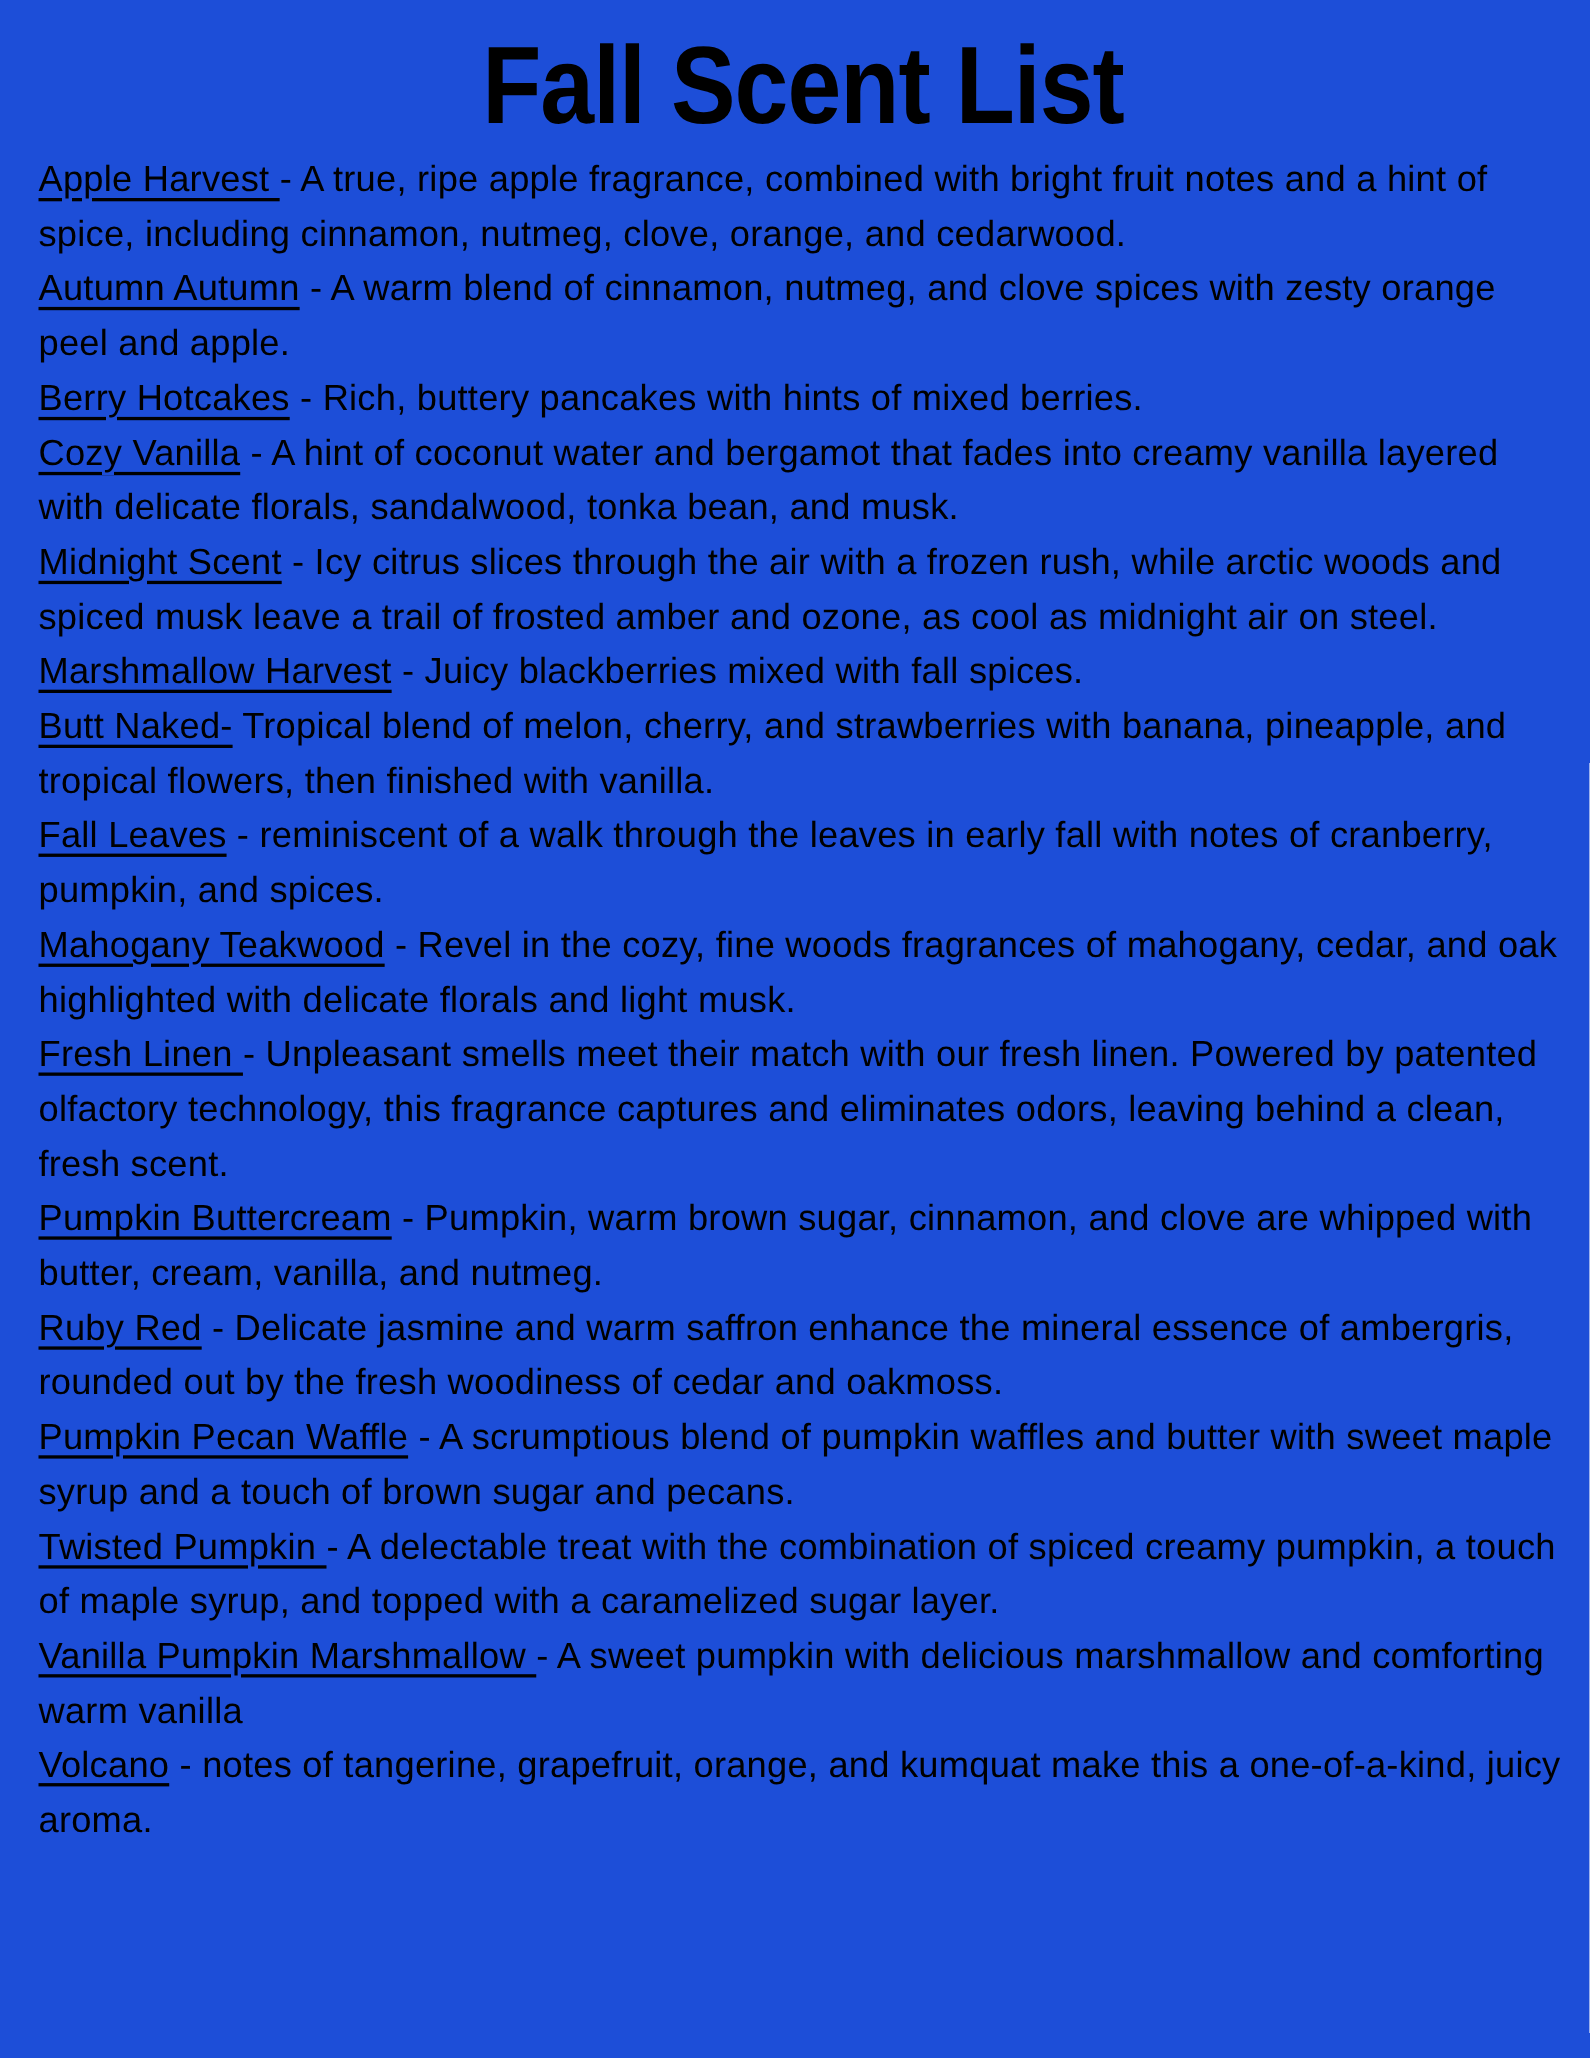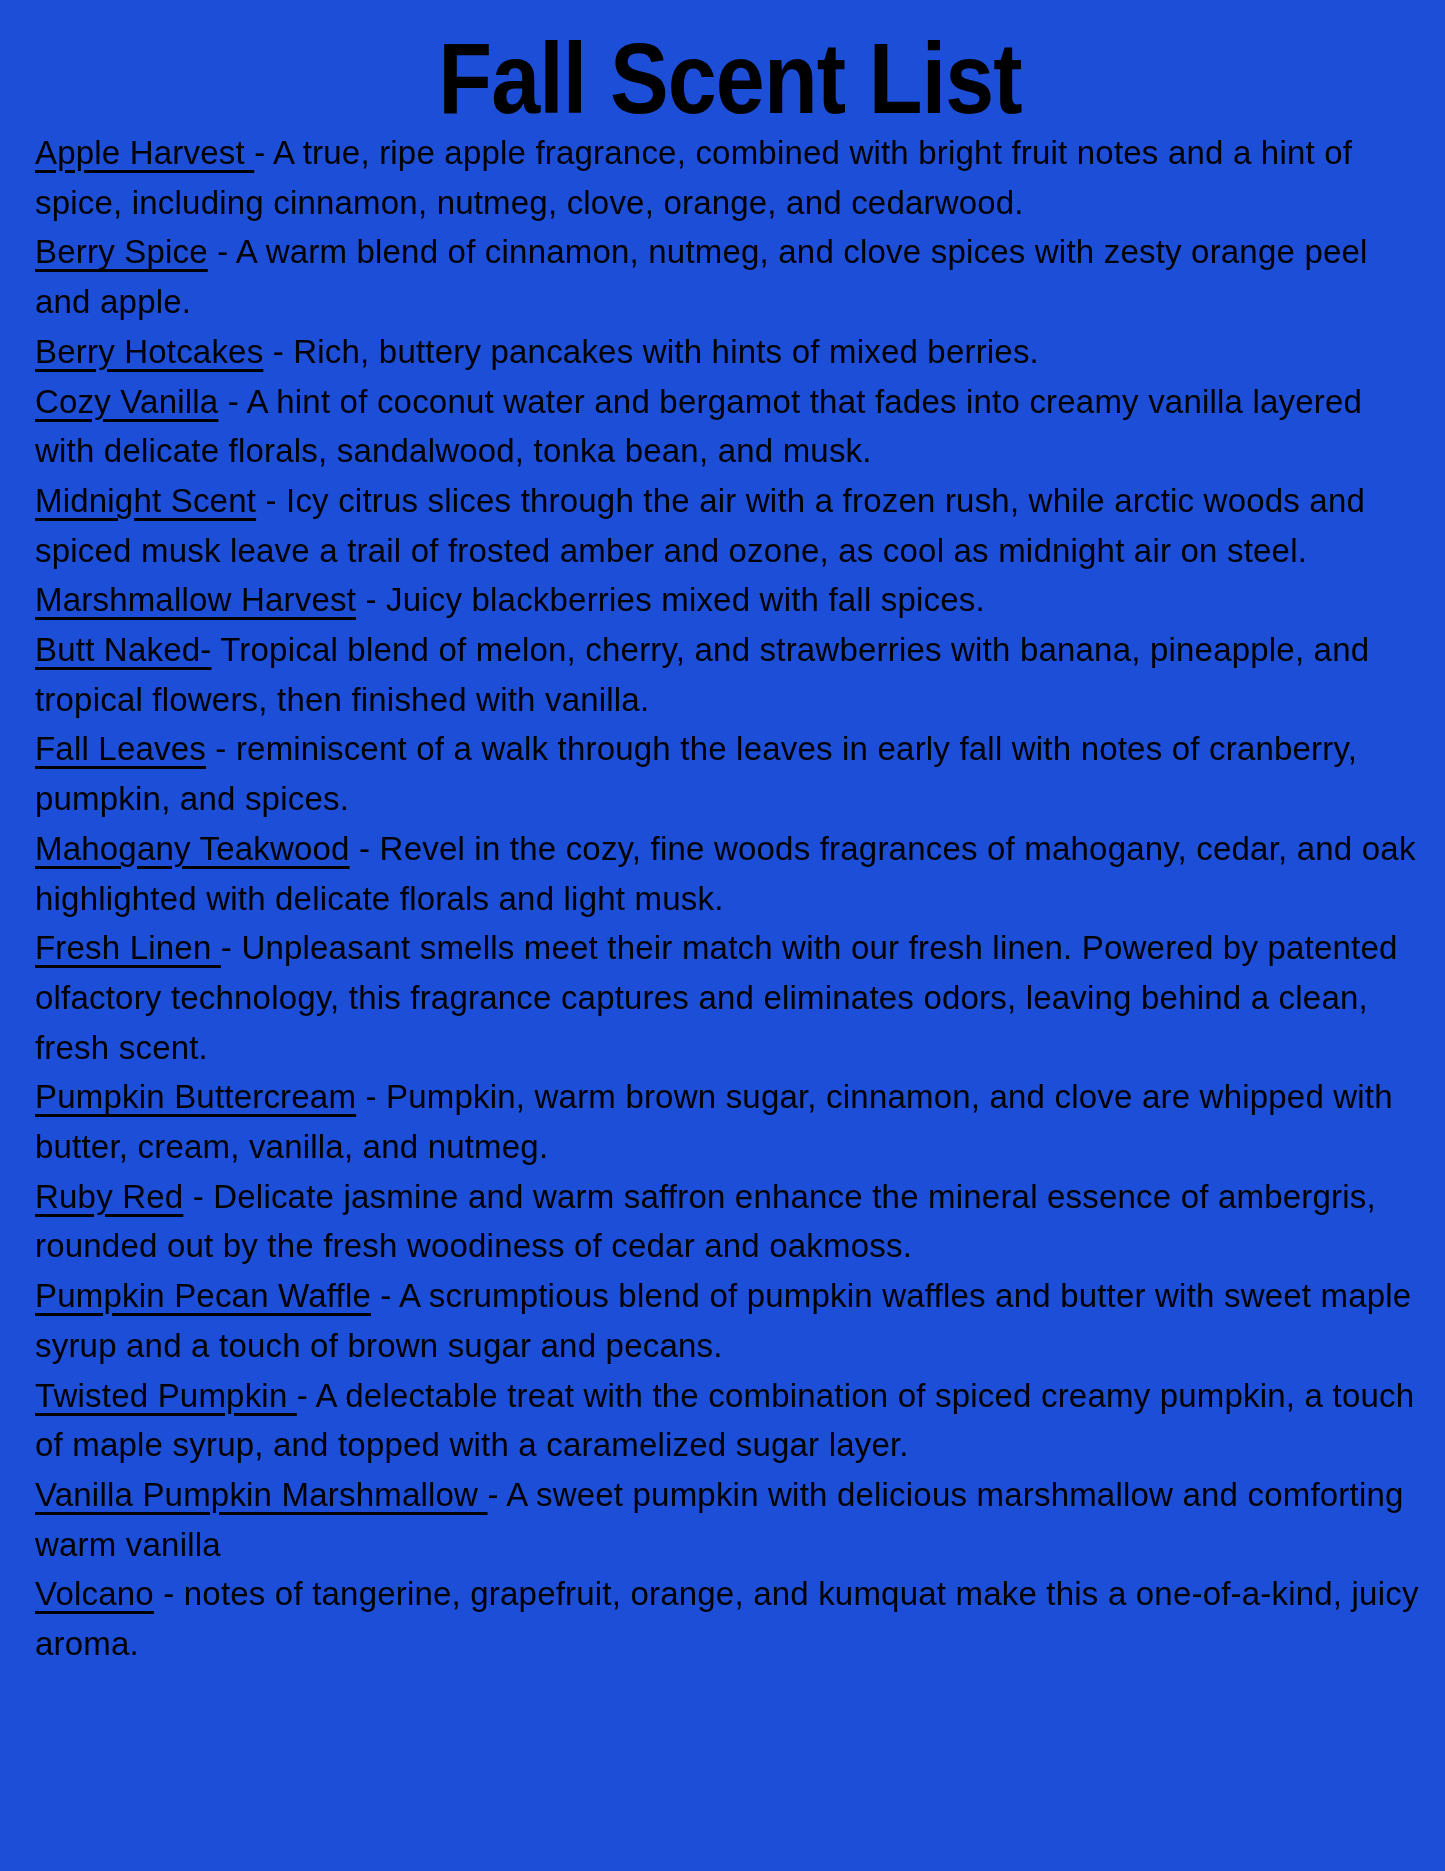--- a/index.html
+++ b/index.html
@@ -24,20 +24,21 @@
     text-align: center;
     font-size: 100px;
     line-height: 100px;
     font-weight: 700;
     letter-spacing: -1px;
     transform: scaleX(0.88);
     transform-origin: 50% 50%;
     white-space: nowrap;
   }
   .scent-list {
+    margin-top: 10px;
   }
   .scent {
     margin: 0;
     font-size: 33px;
     line-height: 49.7px;
     font-weight: 400;
     letter-spacing: 0.2px;
   }
   .scent-name {
     text-decoration: underline;
@@ -50,21 +51,21 @@
   }
 </style>
 </head>
 <body>
 
 <div class="page">
   <h1 class="title">Fall Scent List</h1>
 
   <div class="scent-list">
     <p class="scent"><span class="scent-name">Apple Harvest </span><span class="scent-desc">- A true, ripe apple fragrance, combined with bright fruit notes and a hint of spice, including cinnamon, nutmeg, clove, orange, and cedarwood.</span></p>
-    <p class="scent"><span class="scent-name">Berry Spice</span><span class="scent-desc"> - A warm blend of cinnamon, nutmeg, and clove spices with zesty orange peel and apple.</span></p>
+    <p class="scent"><span class="scent-name">Autumn Autumn</span><span class="scent-desc"> - A warm blend of cinnamon, nutmeg, and clove spices with zesty orange peel and apple.</span></p>
     <p class="scent"><span class="scent-name">Berry Hotcakes</span><span class="scent-desc"> - Rich, buttery pancakes with hints of mixed berries.</span></p>
     <p class="scent"><span class="scent-name">Cozy Vanilla</span><span class="scent-desc"> - A hint of coconut water and bergamot that fades into creamy vanilla layered with delicate florals, sandalwood, tonka bean, and musk.</span></p>
     <p class="scent"><span class="scent-name">Midnight Scent</span><span class="scent-desc"> - Icy citrus slices through the air with a frozen rush, while arctic woods and spiced musk leave a trail of frosted amber and ozone, as cool as midnight air on steel.</span></p>
     <p class="scent"><span class="scent-name">Marshmallow Harvest</span><span class="scent-desc"> - Juicy blackberries mixed with fall spices.</span></p>
     <p class="scent"><span class="scent-name">Butt Naked-</span><span class="scent-desc"> Tropical blend of melon, cherry, and strawberries with banana, pineapple, and tropical flowers, then finished with vanilla.</span></p>
     <p class="scent"><span class="scent-name">Fall Leaves</span><span class="scent-desc"> - reminiscent of a walk through the leaves in early fall with notes of cranberry, pumpkin, and spices.</span></p>
     <p class="scent"><span class="scent-name">Mahogany Teakwood</span><span class="scent-desc"> - Revel in the cozy, fine woods fragrances of mahogany, cedar, and oak highlighted with delicate florals and light musk.</span></p>
     <p class="scent"><span class="scent-name">Fresh Linen </span><span class="scent-desc">- Unpleasant smells meet their match with our fresh linen. Powered by patented olfactory technology, this fragrance captures and eliminates odors, leaving behind a clean, fresh scent.</span></p>
     <p class="scent"><span class="scent-name">Pumpkin Buttercream</span><span class="scent-desc"> - Pumpkin, warm brown sugar, cinnamon, and clove are whipped with butter, cream, vanilla, and nutmeg.</span></p>
     <p class="scent"><span class="scent-name">Ruby Red</span><span class="scent-desc"> - Delicate jasmine and warm saffron enhance the mineral essence of ambergris, rounded out by the fresh woodiness of cedar and oakmoss.</span></p>

